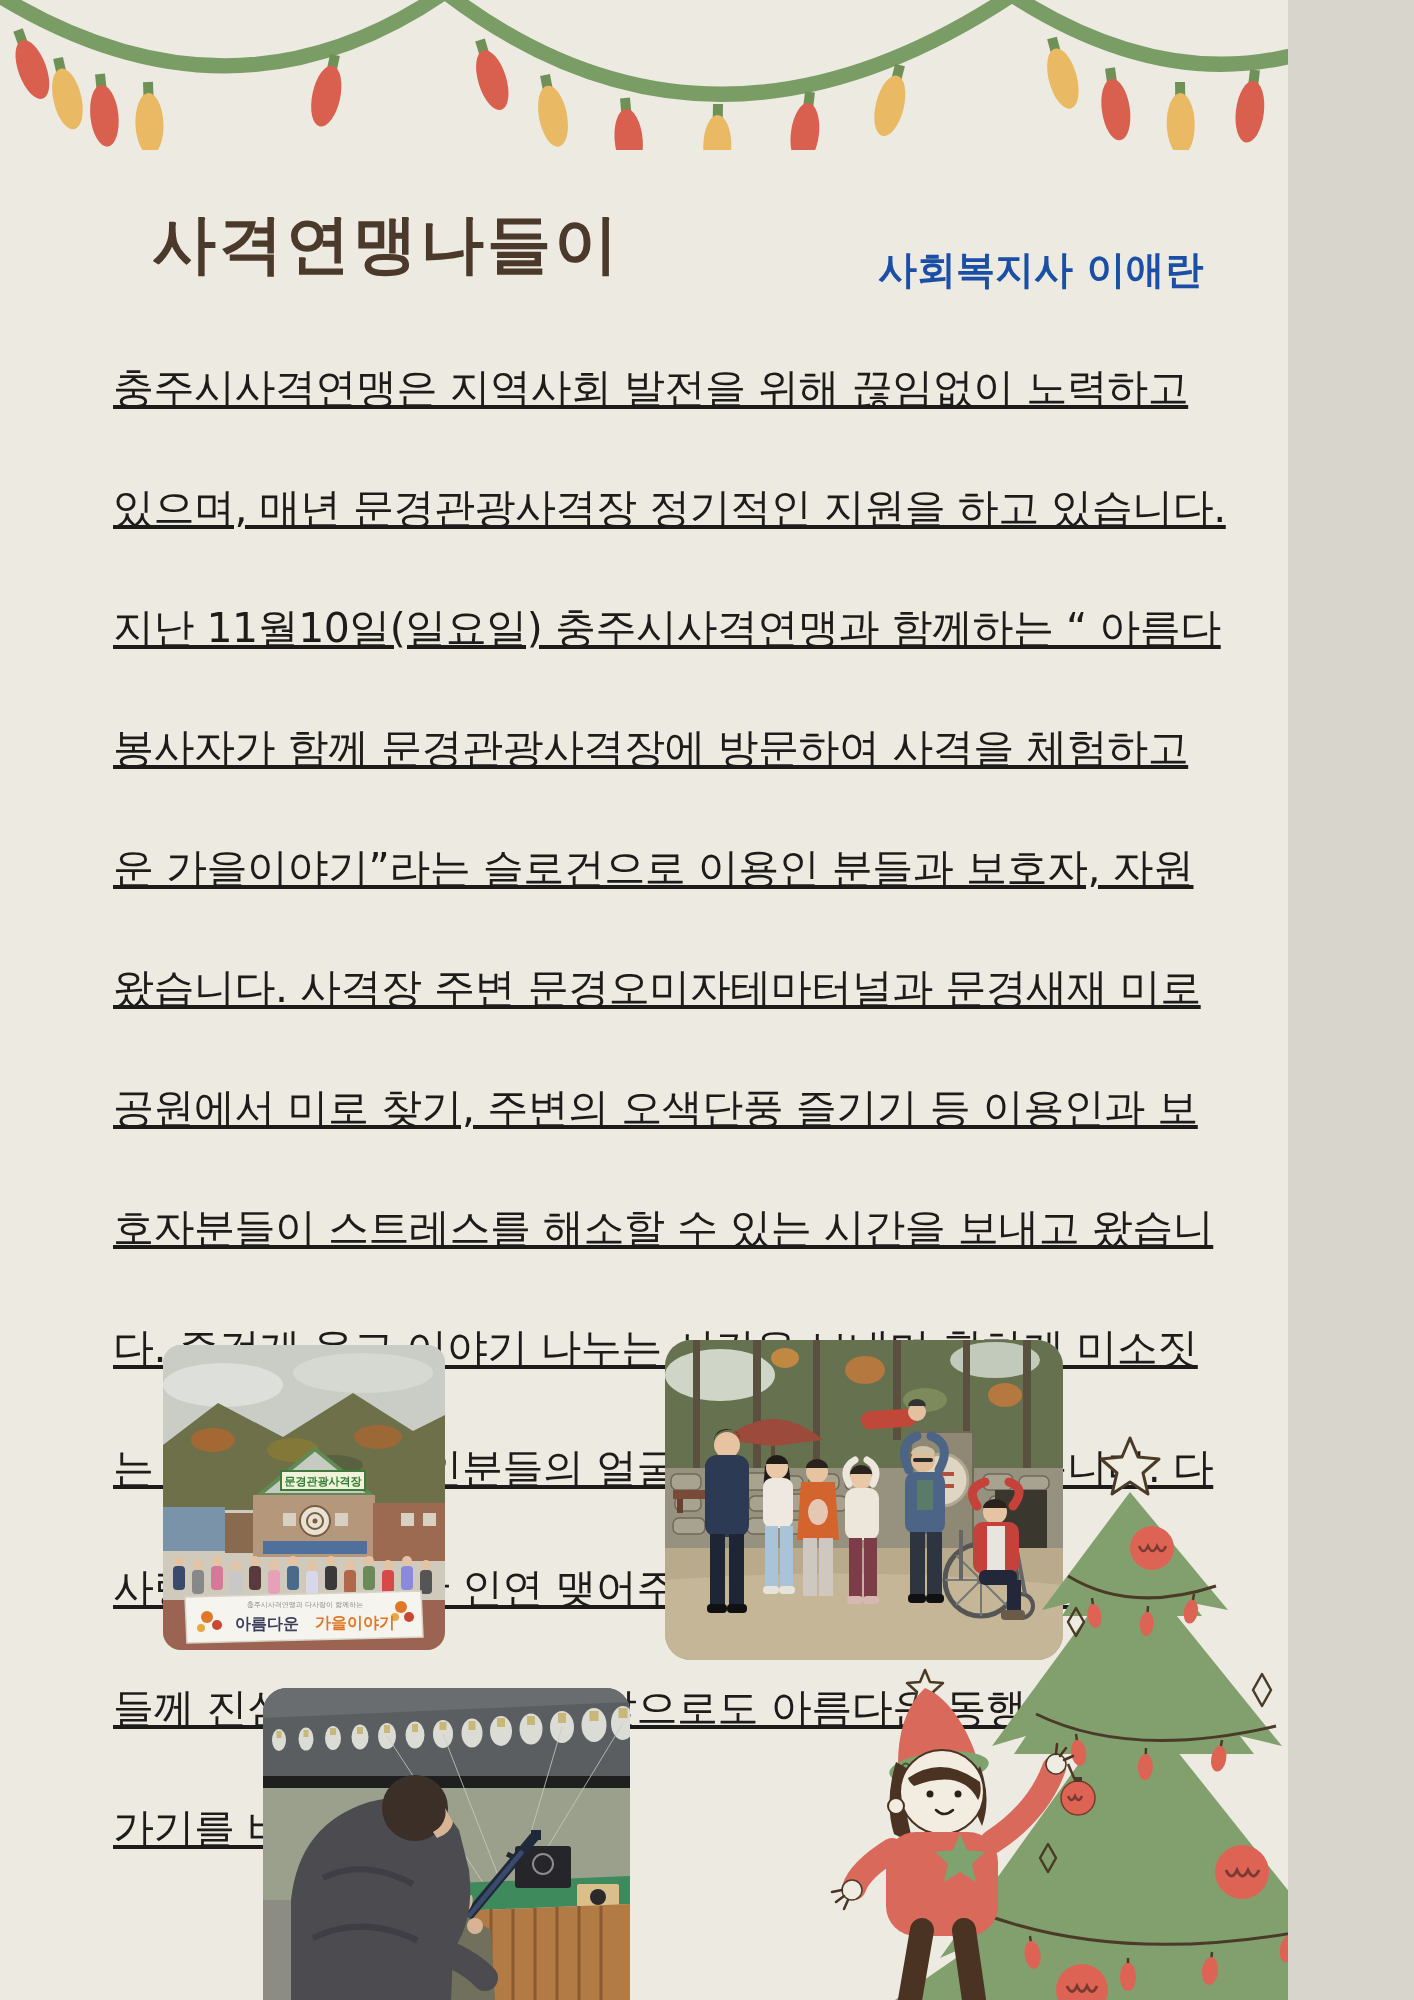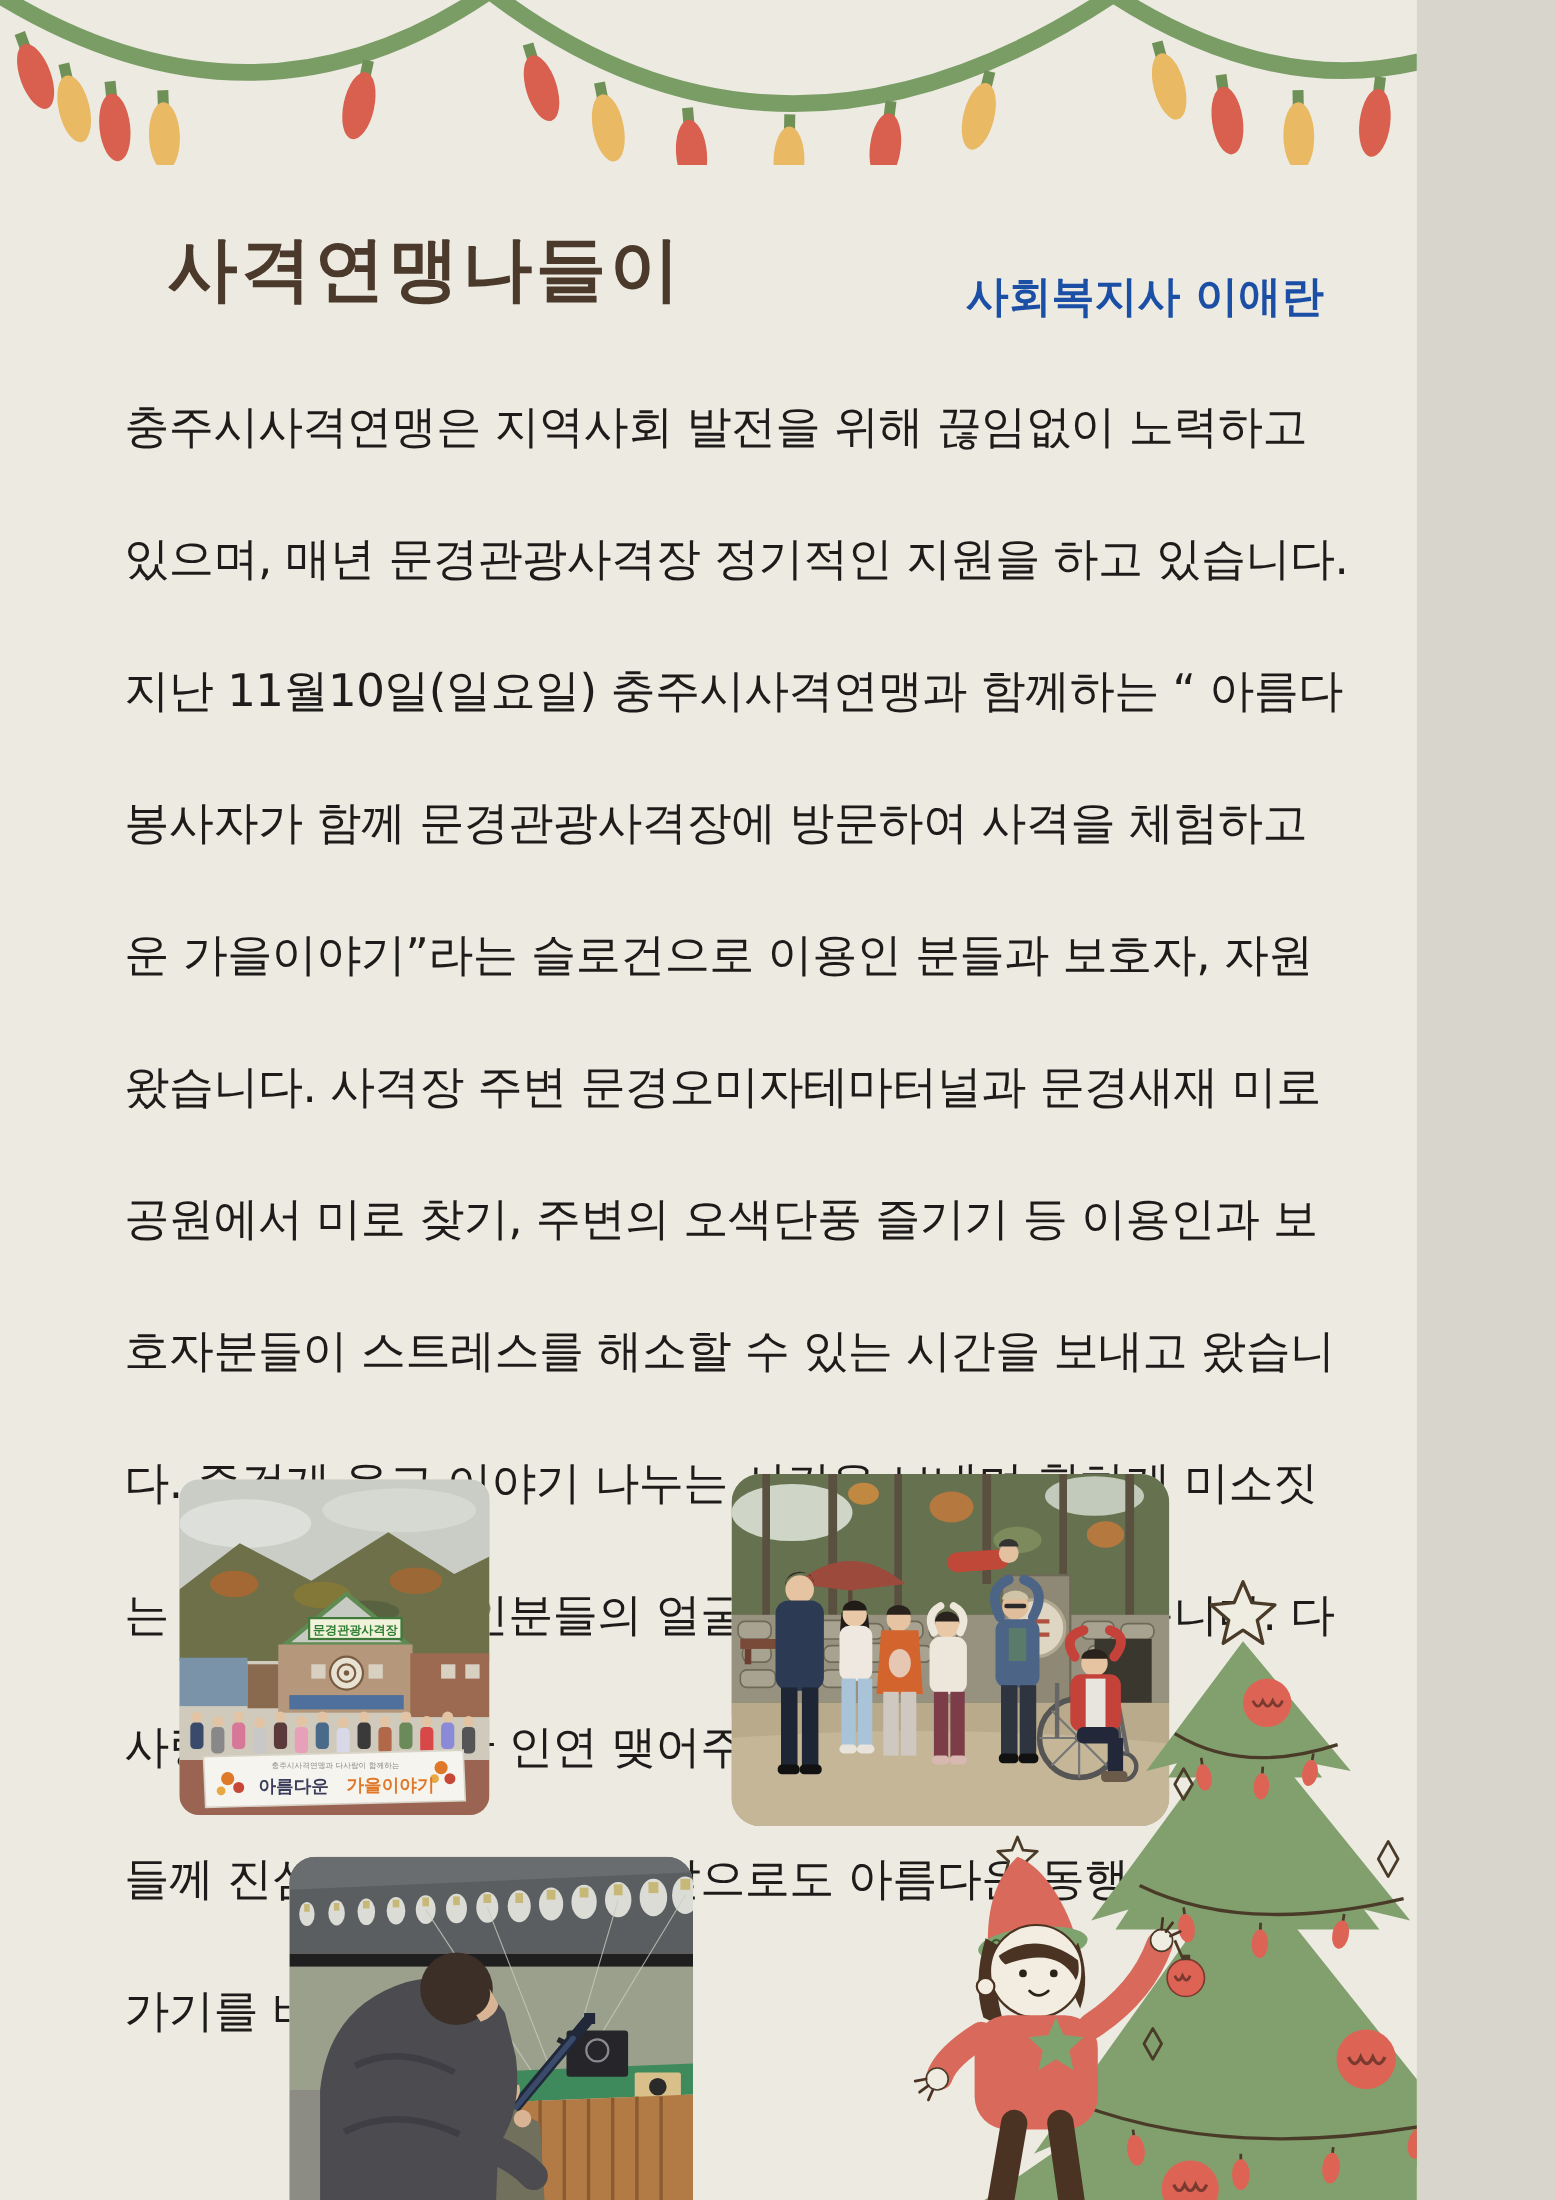--- a/index.html
+++ b/index.html
@@ -14,21 +14,21 @@
     font-size:64px; font-weight:800; color:#4B3A2B; letter-spacing:3px;
     white-space:nowrap;
   }
   .author {
     position:absolute; left:878px; top:243px;
     font-size:39px; font-weight:700; color:#1B4FA5; white-space:nowrap;
   }
   .body-text { position:absolute; left:113px; top:308px; }
   .body-text .line {
     height:79px; line-height:79px; font-size:41px; color:#1D1C1A;
-    white-space:nowrap; letter-spacing:-0.5px;
+    white-space:nowrap; letter-spacing:-0.5px;text-decoration:underline;
   }
   figure { margin:0; padding:0; position:absolute; overflow:hidden; background:#cfcabb; }
   .photo1 { left:163px; top:1345px; width:282px; height:305px; border-radius:18px; }
   .photo2 { left:665px; top:1340px; width:398px; height:320px; border-radius:26px; }
   .photo3 { left:263px; top:1688px; width:367px; height:312px; border-radius:24px 24px 0 0; }
   .tree-illustration { position:absolute; left:830px; top:1430px; width:584px; height:570px; }
   .page-number {
     position:absolute; left:1290px; top:1895px;
     font-size:35px; font-weight:800; color:#141414; letter-spacing:6px;
   }

